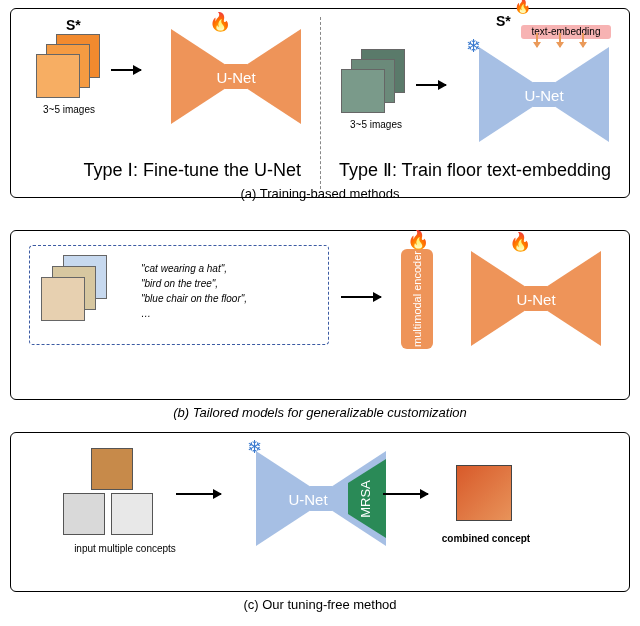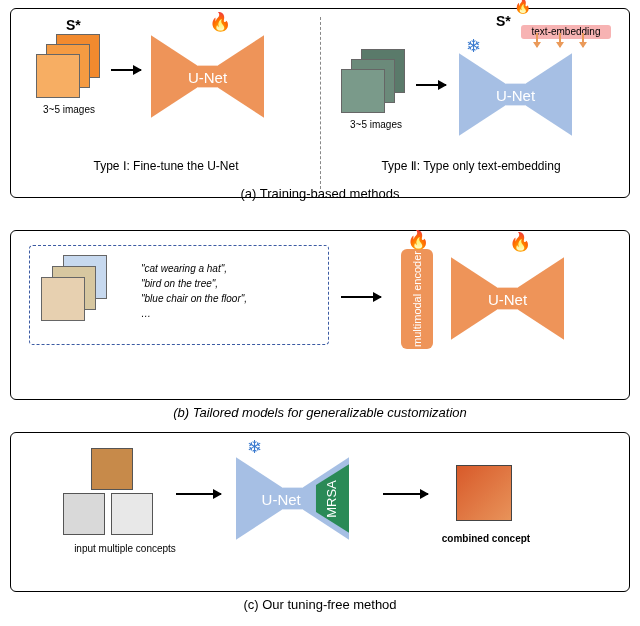--- a/index.html
+++ b/index.html
@@ -32,22 +32,23 @@
   .cap-c { top: 597px; }
   .divider {
     position: absolute;
     top: 8px; bottom: 8px;
     left: 50%;
     border-left: 1px dashed #888;
   }
   
   .unet {
     position: absolute;
-    width: 113px;
+    width: 130px;
     height: 95px;
+    margin-left: 20px;
   }
   .unet svg { width: 100%; height: 100%; display: block; }
   .unet-label {
     position: absolute;
     top: 50%; left: 50%;
     transform: translate(-50%,-50%);
     color: #fff;
     font-size: 15px;
     white-space: nowrap;
   }
@@ -137,21 +138,21 @@
     border: 1px solid #444;
     background: linear-gradient(135deg,#8fa6cc,#c9d6ea);
   }
   .thumb { position:absolute; border:1px solid #555; }
   .mrsa-label {
     position: absolute;
     top:50%; left:50%;
     transform: translate(-50%,-50%) rotate(-90deg);
     color:#fff; font-size:13px;
   }
-  .type-label { position:absolute; font-size:12px; text-align:center; }
+  .type-label { position:absolute; font-size:18px; text-align:right; }
 </style>
 </head>
 <body>
 
 <div class="panel panel-a">
   <div class="divider"></div>
 
   <div class="sstar" style="left:55px; top:8px;">S*</div>
   <div class="imgstack" style="left:25px; top:25px;">
     <div class="tile" style="left:20px; top:0; background:#f28a2e;"></div>
@@ -193,21 +194,21 @@
   <div class="unet" style="left:448px; top:38px;">
     <svg viewBox="0 0 130 95">
         <polygon class="blue-fill" points="0,0 55,36 55,59 0,95"></polygon>
         <polygon class="blue-fill" points="130,0 75,36 75,59 130,95"></polygon>
         <rect class="blue-fill" x="54" y="35" width="22" height="25"></rect>
       </svg>
     <div class="unet-label">U-Net</div>
   </div>
   <span class="icon" style="left:455px; top:28px; color:#3a7acf;">❄</span>
 
-  <div class="type-label" style="left:320px; top:150px; width:280px;">Type Ⅱ: Type only text-embedding</div>
+  <div class="type-label" style="left:320px; top:150px; width:280px;">Type Ⅱ: Train floor text-embedding</div>
 </div>
 <div class="caption cap-a">(a) Training-based methods</div>
 
 <div class="panel panel-b">
   <div class="dashed-box" style="left:18px; top:14px; width:300px; height:100px;"></div>
 
   <div class="imgstack" style="left:30px; top:24px;">
     <div class="tile" style="left:22px; top:0; background:#c7d9ef;"></div>
     <div class="tile" style="left:11px; top:11px; background:#d7c7a0;"></div>
     <div class="tile" style="left:0; top:22px; background:#e7d0b0;"></div>

